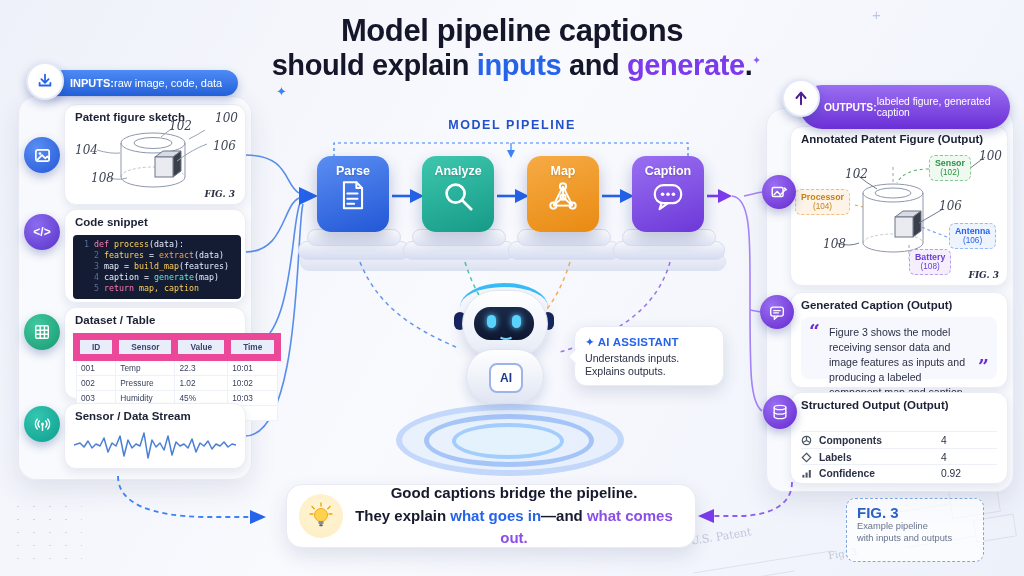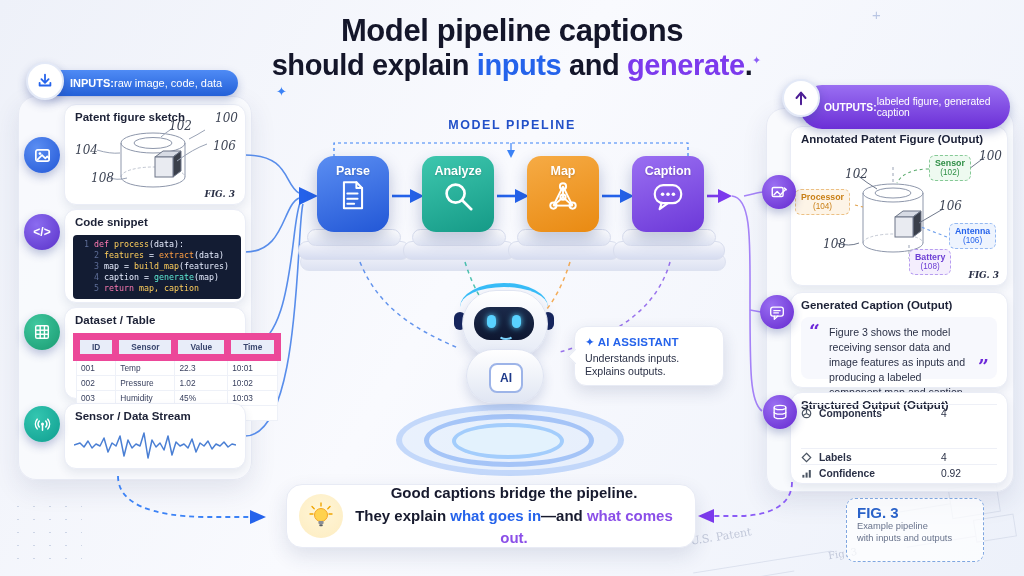--- a/index.html
+++ b/index.html
@@ -34,21 +34,21 @@
   
   .dtable{position:absolute;left:8px;top:25px;width:163px;border-collapse:collapse;font-size:8.3px;color:#39415f;}
   .dtable th{background:#e8edf9;color:#39466e;font-weight:700;text-align:left;padding:2px 12px;border:7px solid #ec4899;}
   .dtable td{padding:2px 4px;border:1px solid #eef1f8;background:#fff;}
   
   .pipe-label{position:absolute;left:392px;top:118px;width:240px;text-align:center;font-size:12.5px;
     font-weight:800;letter-spacing:1.6px;color:#2250c8;}
   .stage{position:absolute;top:156px;width:72px;height:76px;border-radius:14px;display:flex;flex-direction:column;
     align-items:center;color:#fff;box-shadow:0 7px 16px rgba(30,50,120,.28);z-index:3;}
   .stage .sl{font-size:12.5px;font-weight:700;margin-top:8px;text-shadow:0 1px 2px rgba(0,0,0,.18);}
-  .st-parse{left:317px;background:linear-gradient(160deg,#5b8ef2,#2257d6);border-radius:17px;}
+  .st-parse{left:317px;background:linear-gradient(160deg,#5b8ef2,#2257d6);}
   .st-analyze{left:422px;background:linear-gradient(160deg,#3ec7ae,#159a87);text-align:right;}
   .st-map{left:527px;background:linear-gradient(160deg,#f6ab45,#e98a12);}
   .st-caption{left:632px;background:linear-gradient(160deg,#9a6ff2,#6c38d8);}
   .ped{position:absolute;border-radius:9px;border:1px solid #d9deee;}
   .ped-a{width:92px;height:15px;top:229px;background:linear-gradient(#ffffff,#dfe4f3);z-index:2;}
   .ped-b{width:110px;height:17px;top:241px;background:linear-gradient(#f6f7fc,#d6dcf0);z-index:1;}
   .ped-bar{position:absolute;left:300px;top:253px;width:424px;height:16px;border-radius:9px;
     background:linear-gradient(#f0f2fa,#dde2f2);border:1px solid #dde2f0;z-index:0;}
   
   .ring{position:absolute;border-radius:50%;}
@@ -479,21 +479,21 @@
     <div class="card-title">Generated Caption (Output)</div>
     <div class="quote-box">
       <span class="qmark" style="left:8px;top:3px;">“</span>
       <span class="qtext">Figure 3 shows the model receiving sensor data and image features as inputs and producing a labeled component map and caption as outputs.</span>
       <span class="qmark" style="right:8px;bottom:2px;">”</span>
     </div>
   </div>
 
   <div class="card" style="left:790px;top:392px;width:216px;height:90px;z-index:2;">
     <div class="card-title">Structured Output (Output)</div>
-    <div class="srow" style="top:11px;">
+    <div class="srow" style="top:38px;">
       <svg width="11" height="11" viewBox="0 0 12 12" fill="none" stroke="#4b5563" stroke-width="1.3">
           <circle cx="6" cy="6" r="4.6"></circle>
           <line x1="6" y1="6" x2="6" y2="1.4"></line>
           <line x1="6" y1="6" x2="10" y2="8.2"></line>
           <line x1="6" y1="6" x2="2" y2="8.2"></line>
         </svg>
       <span class="slab">Components</span>
         <span class="sval">4</span>
     </div>
     <div class="srow" style="top:55px;">

